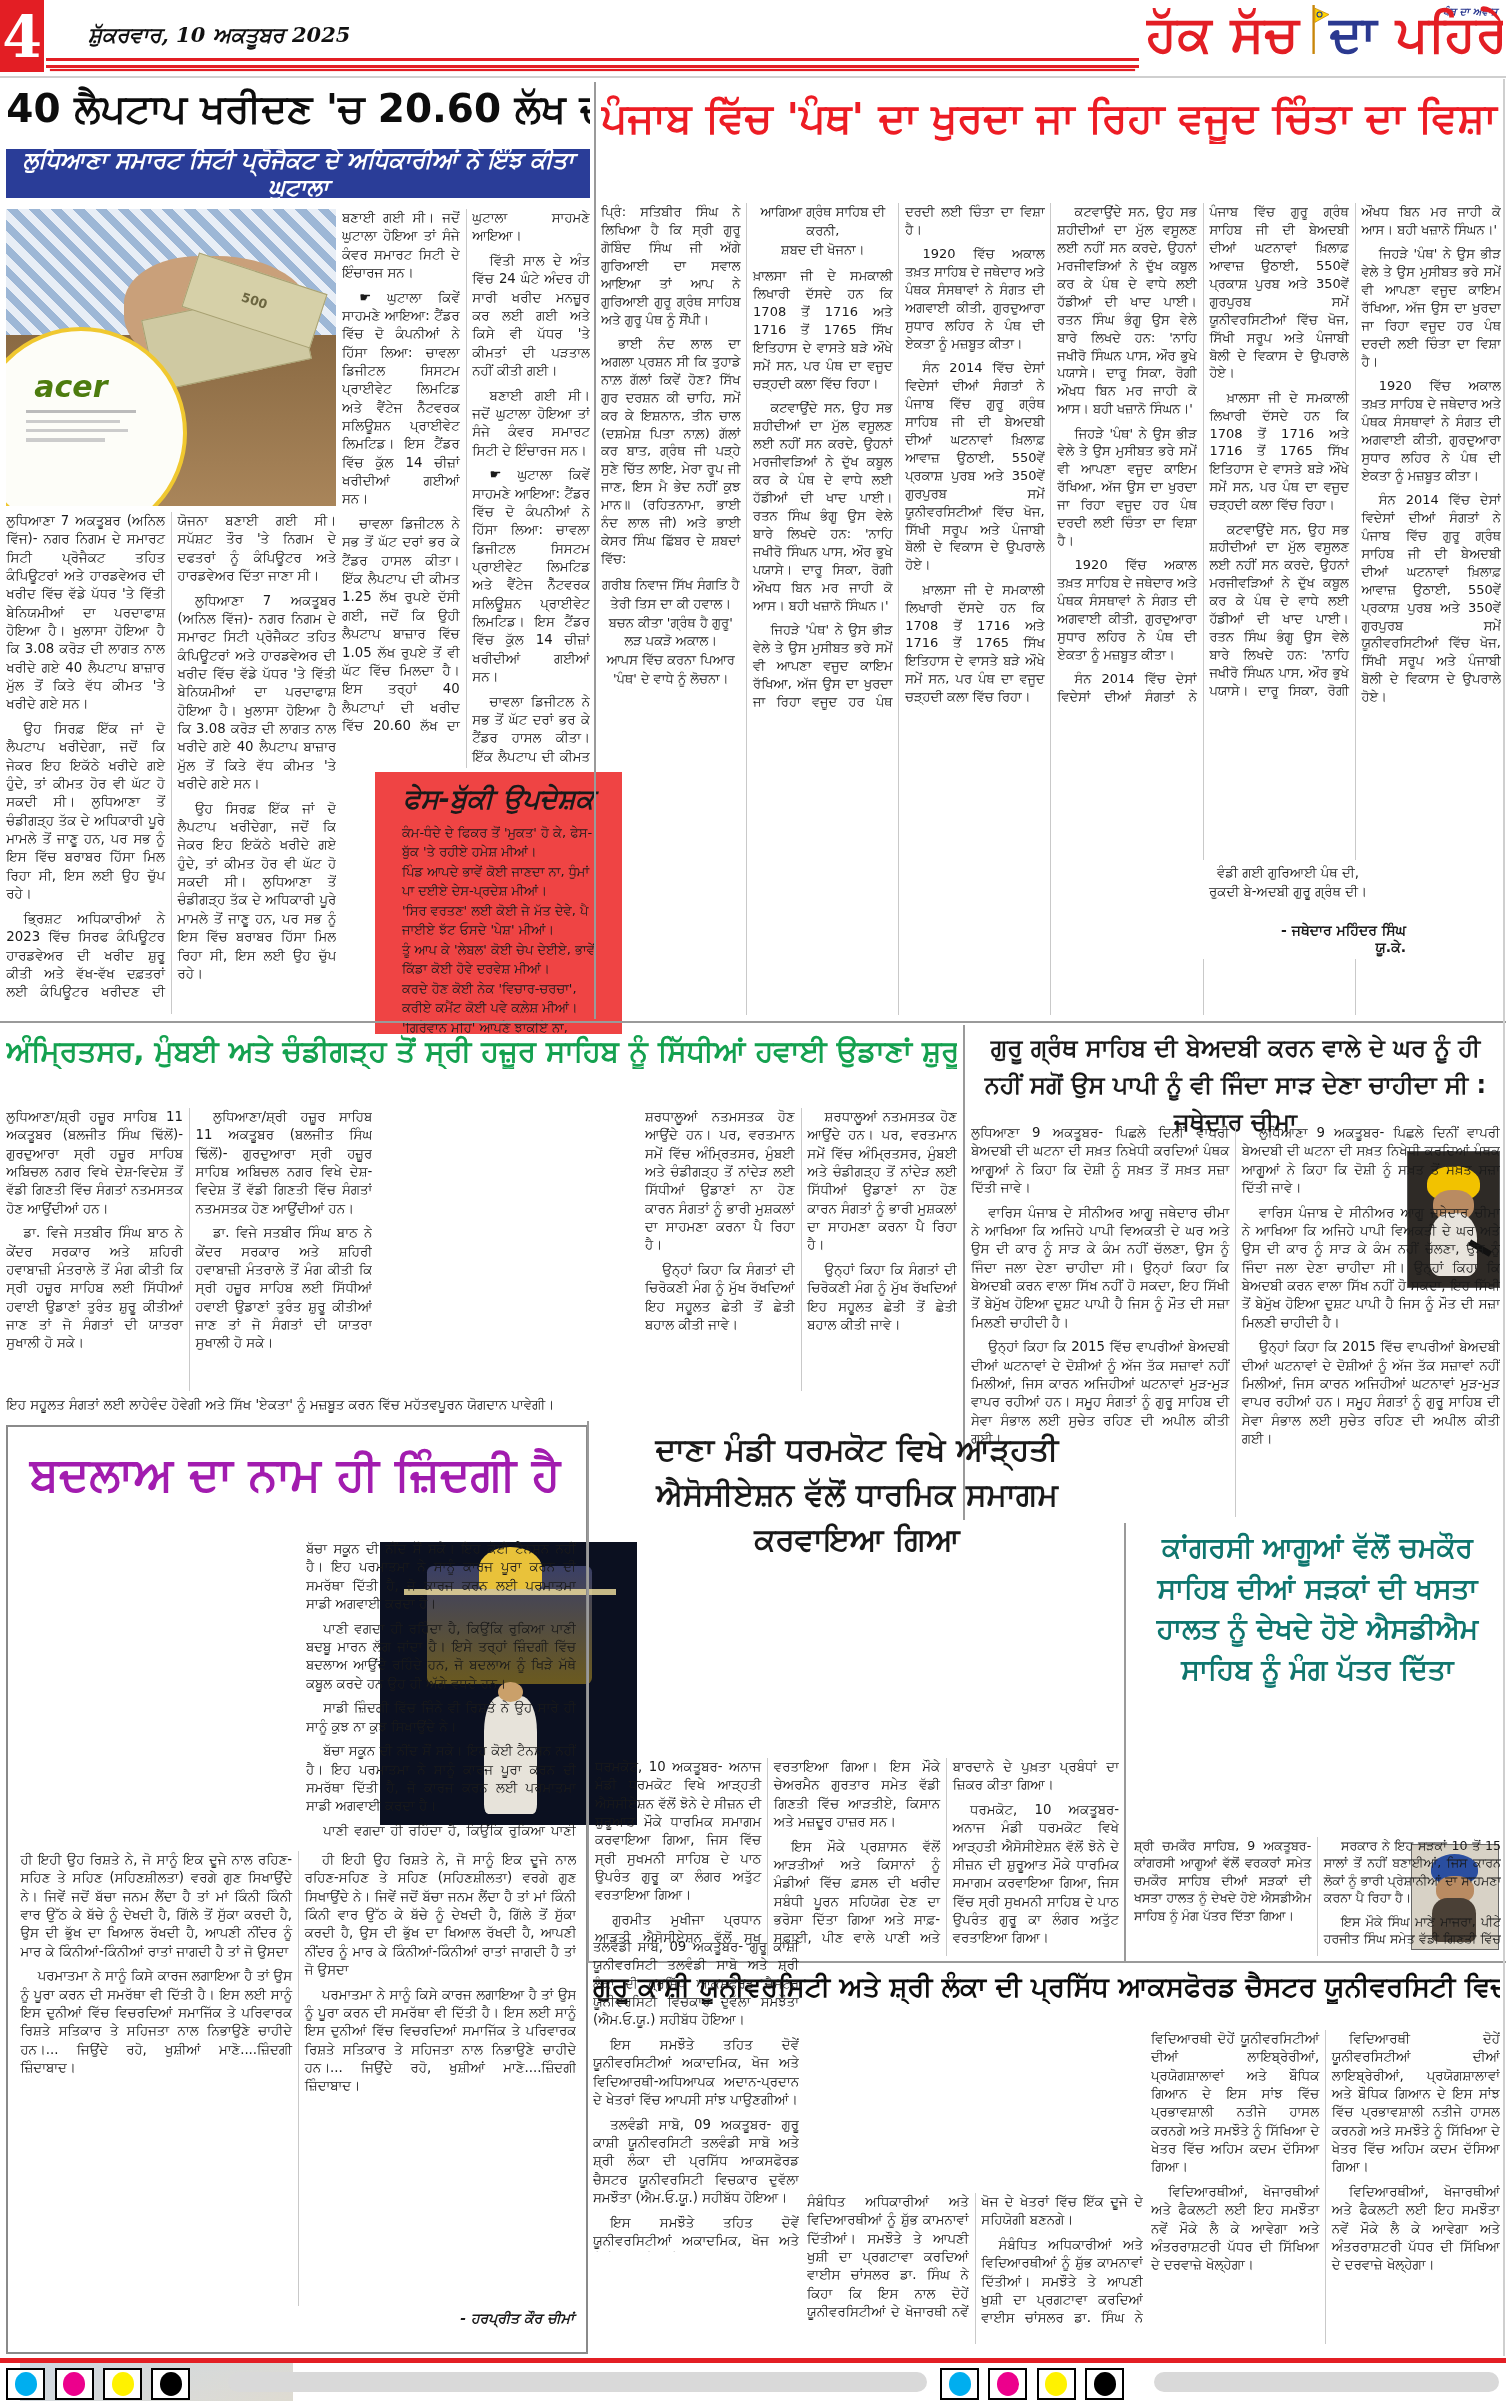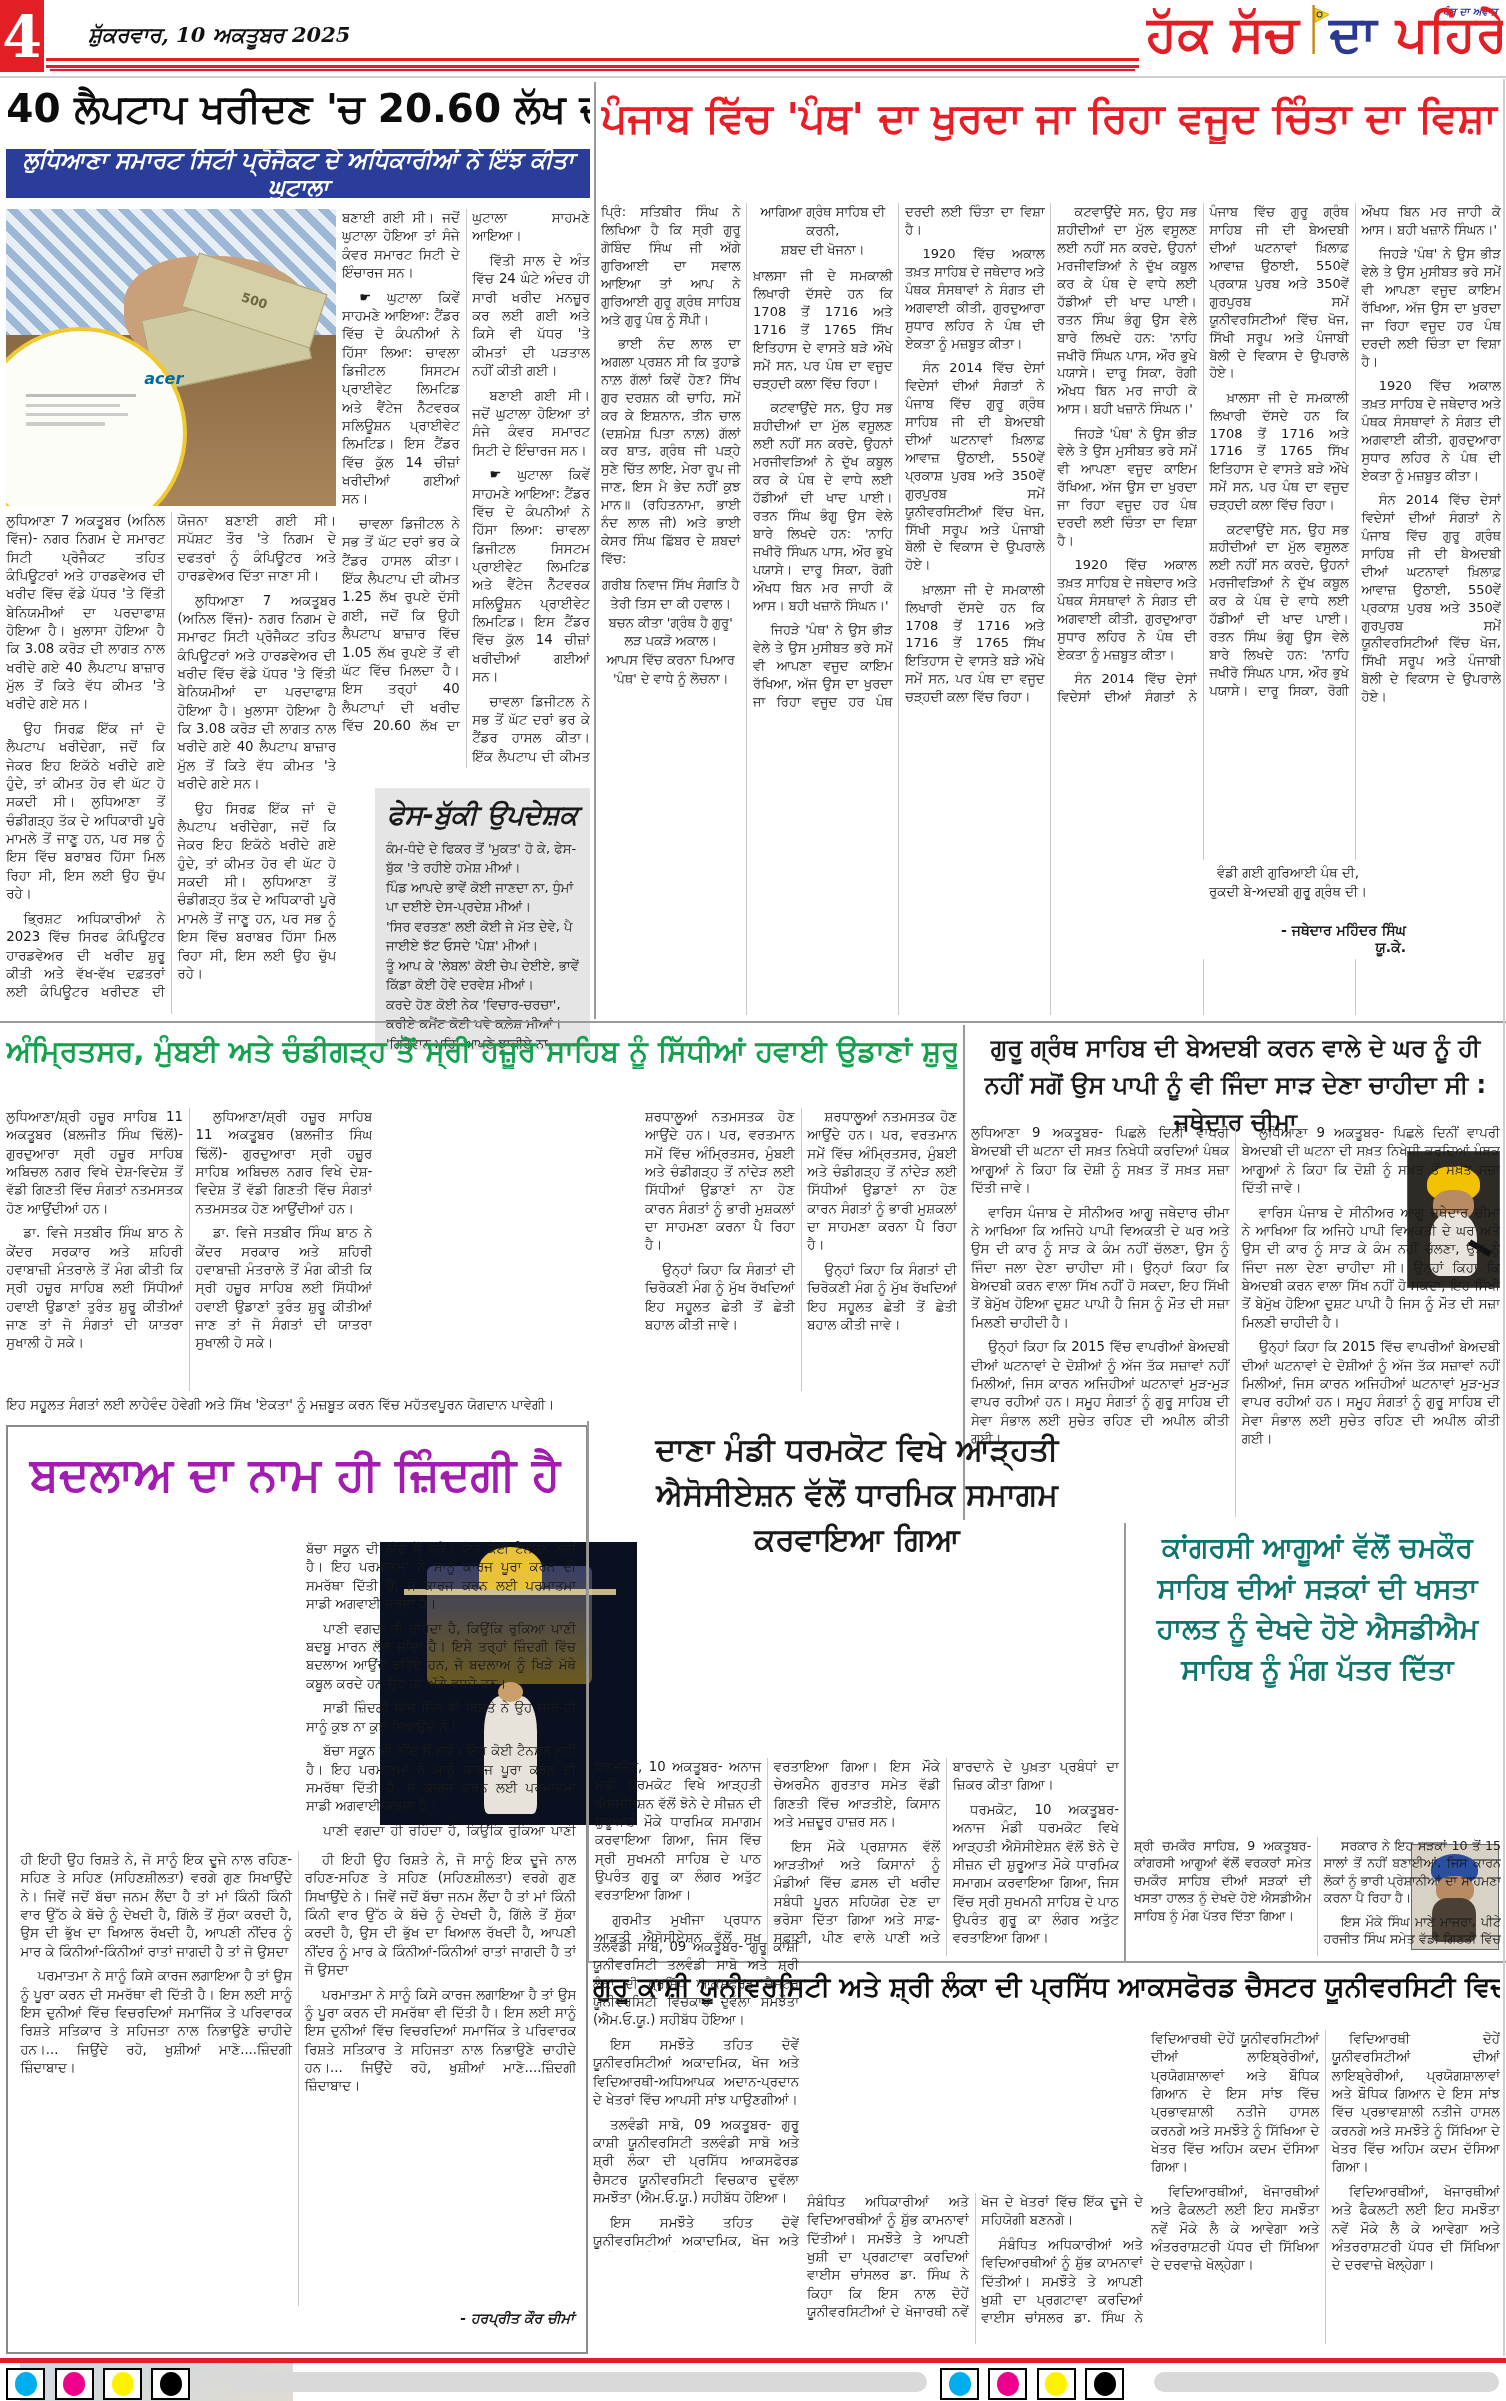--- a/index.html
+++ b/index.html
@@ -22,21 +22,21 @@
         display:flex;align-items:center;justify-content:flex-end;text-align:center;}
   
   .body{font-size:13.3px;line-height:1.38;text-align:justify;overflow:hidden;}
   .cols2{column-count:2;column-gap:12.6px;column-rule:0.8px solid #c9c9c9;}
   .cols3{column-count:3;column-gap:12.6px;column-rule:0.8px solid #c9c9c9;}
   .cols6{column-count:6;column-gap:12.6px;column-rule:0.8px solid #c9c9c9;}
   .bp{margin:0 0 6.3px 0;text-indent:17.3px;}
   .bp:first-child{text-indent:0;}
   .verse{text-align:center;font-weight:500;margin:7.9px 0;}
   .vline{margin:0;line-height:1.45;text-align:center;}
-  .poembox{background:#e5e5e5;padding:11px 11px;overflow:hidden;margin-top:16px;}
+  .poembox{background:#ef4444;padding:11px 27px;overflow:hidden;}
   .poemtitle{font-weight:bold;font-size:27px;text-align:center;margin-bottom:7.9px;font-style:italic;}
   .poemline{font-size:13px;line-height:1.5;margin:0;}
   .rule{background:#9a9a9a;}
   .photo{overflow:hidden;position:relative;background:#888;}
   .attrib{font-weight:bold;text-align:right;font-size:14px;}
   .redbox{background:#e8201e;color:#fff;font-weight:bold;font-style:italic;
           display:flex;align-items:center;justify-content:center;text-align:center;line-height:1.5;}
   .mark{width:35px;height:28px;border:2.4px solid #000;background:#fff;display:flex;align-items:center;justify-content:center;}
   .mark .dot{width:22px;height:23.6px;border-radius:50%;}
   .graybar{background:#d9d9d9;border-radius:10.2px;height:20.4px;}
@@ -70,21 +70,21 @@
 
   <div class="abs photo" style="left:6.3px;top:209px;width:330px;height:297px;">
     <div class="abs" style="left:0;top:0;width:330px;height:133px;background:repeating-linear-gradient(45deg,#9db7d6 0 7.9px,#e8eef6 7.9px 15.7px);"></div>
     <div class="abs" style="left:0;top:126px;width:330px;height:171px;background:linear-gradient(180deg,#8a6a43,#a9855a);"></div>
     <div class="abs" style="left:118px;top:47px;width:188px;height:118px;background:#c9a07a;border-radius:40% 50% 45% 50%;"></div>
     <div class="abs" style="left:141px;top:94px;width:157px;height:71px;background:#cfc9a2;transform:rotate(-12deg);border:0.8px solid #a8a173;"></div>
     <div class="abs" style="left:181px;top:63px;width:133px;height:55px;background:#d6d0a8;transform:rotate(18deg);border:0.8px solid #a8a173;color:#6b6540;font-size:12.6px;font-weight:bold;display:flex;align-items:center;justify-content:center;">
         <span>500</span>
       </div>
     <div class="abs" style="left:-31px;top:118px;width:204px;height:204px;background:#fdfdf8;border:4.7px solid #f0c830;border-radius:50%;">
-      <div style="margin-top:38px;margin-left:55px;color:#0369a1;font-weight:bold;font-size:16px;font-style:italic;text-align:right;">acer</div>
+      <div style="margin-top:38px;margin-left:55px;color:#4d7c0f;font-weight:bold;font-size:30px;font-style:italic;">acer</div>
       <div style="margin-left:47px;margin-top:6.3px;width:110px;height:3.1px;background:#bbb;"></div>
       <div style="margin-left:47px;margin-top:6.3px;width:94px;height:3.1px;background:#ccc;"></div>
       <div style="margin-left:47px;margin-top:6.3px;width:102px;height:3.1px;background:#ccc;"></div>
       <div style="margin-left:47px;margin-top:6.3px;width:79px;height:3.1px;background:#ccc;"></div>
     </div>
   </div>
 
   <div class="abs body cols2" style="left:342px;top:209px;width:248px;height:559px;">
       <p class="bp">ਬਣਾਈ ਗਈ ਸੀ। ਜਦੋਂ ਘੁਟਾਲਾ ਹੋਇਆ ਤਾਂ ਸੰਜੇ ਕੰਵਰ ਸਮਾਰਟ ਸਿਟੀ ਦੇ ਇੰਚਾਰਜ ਸਨ।</p>
       <p class="bp">☛ ਘੁਟਾਲਾ ਕਿਵੇਂ ਸਾਹਮਣੇ ਆਇਆ: ਟੈਂਡਰ ਵਿੱਚ ਦੋ ਕੰਪਨੀਆਂ ਨੇ ਹਿੱਸਾ ਲਿਆ: ਚਾਵਲਾ ਡਿਜੀਟਲ ਸਿਸਟਮ ਪ੍ਰਾਈਵੇਟ ਲਿਮਟਿਡ ਅਤੇ ਵੈਂਟੇਜ ਨੈੱਟਵਰਕ ਸਲਿਊਸ਼ਨ ਪ੍ਰਾਈਵੇਟ ਲਿਮਟਿਡ। ਇਸ ਟੈਂਡਰ ਵਿੱਚ ਕੁੱਲ 14 ਚੀਜ਼ਾਂ ਖਰੀਦੀਆਂ ਗਈਆਂ ਸਨ।</p>

